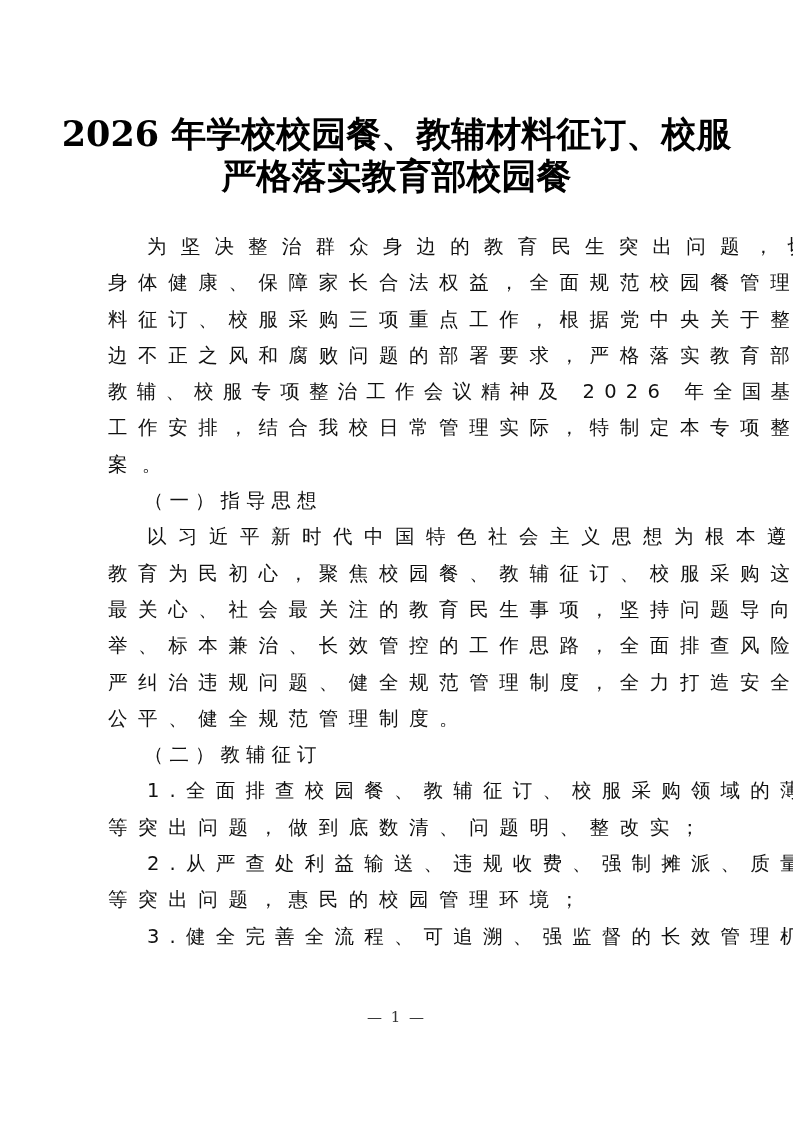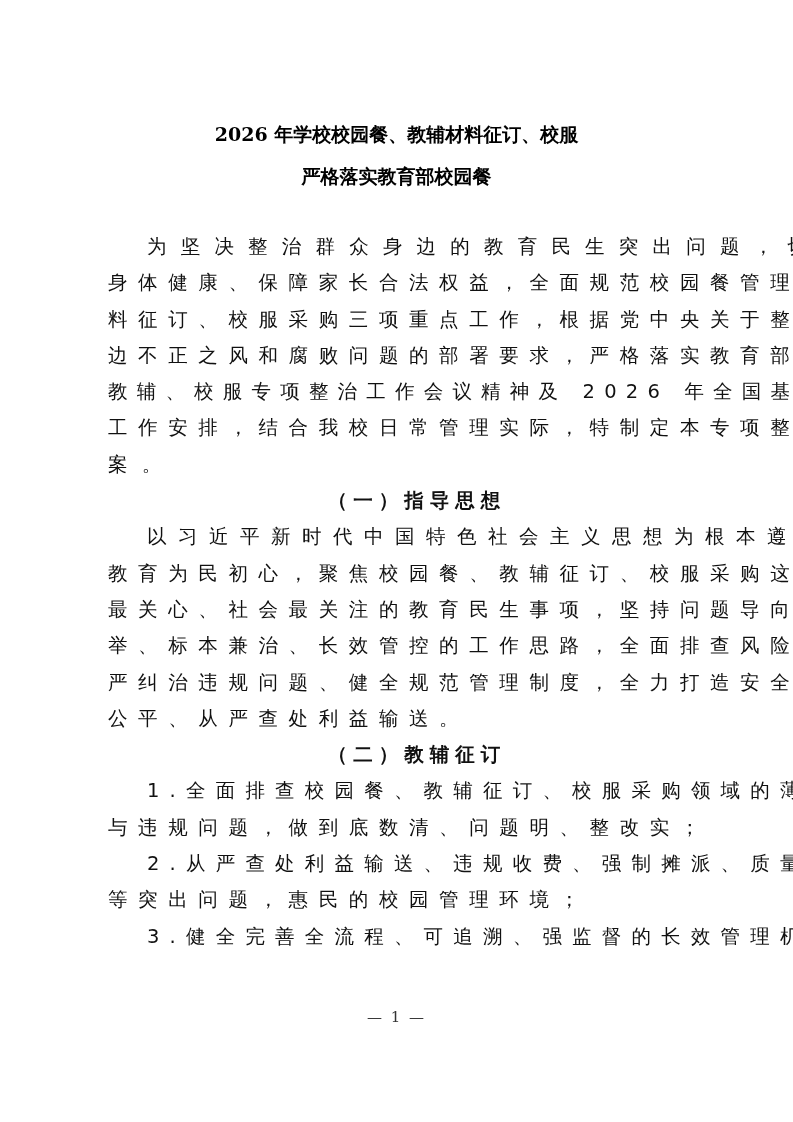--- a/index.html
+++ b/index.html
@@ -23,21 +23,21 @@
     background: #ffffff;
   }
   .title {
     position: absolute;
     left: 60px;
     width: 673px;
     top: 113px;
     text-align: center;
     font-family: "DejaVu Serif", "Liberation Serif", serif;
     font-weight: bold;
-    font-size: 19px;
+    font-size: 35px;
     line-height: 42px;
     color: #000000;
     letter-spacing: 0px;
   }
   .title .line {
     display: block;
     white-space: nowrap;
   }
   .body {
     position: absolute;
@@ -68,25 +68,24 @@
     padding-left: 39px;
   }
   .heading1 {
     padding-left: 39px;
     letter-spacing: 6px;
     white-space: nowrap;
     height: 36.3px;
   }
   .heading2 {
     padding-left: 36px;
-    font-weight: bold;
+    font-weight: normal;
     letter-spacing: 6px;
     white-space: nowrap;
     height: 36.3px;
-    text-align: center;
   }
   .footer {
     position: absolute;
     left: 0;
     width: 793px;
     top: 1008px;
     text-align: center;
     font-family: "DejaVu Serif", "Liberation Serif", serif;
     font-size: 15px;
     color: #333333;
@@ -117,28 +116,28 @@
 
 
     <div class="heading2">（一）指导思想</div>
 
     <div class="p">
       <span class="ln indent" style="letter-spacing:11.5px">以习近平新时代中国特色社会主义思想为根本遵循，坚守</span>
       <span class="ln" style="letter-spacing:10.6px">教育为民初心，聚焦校园餐、教辅征订、校服采购这三大家长</span>
       <span class="ln" style="letter-spacing:10.6px">最关心、社会最关注的教育民生事项，坚持问题导向、纠建并</span>
       <span class="ln" style="letter-spacing:10.6px">举、标本兼治、长效管控的工作思路，全面排查风险隐患、从</span>
       <span class="ln" style="letter-spacing:10.6px">严纠治违规问题、健全规范管理制度，全力打造安全、透明、</span>
-      <span class="ln last" style="letter-spacing:10.6px">公平、从严查处利益输送。</span>
+      <span class="ln last" style="letter-spacing:10.6px">公平、健全规范管理制度。</span>
     </div>
 
     <div class="heading2">（二）教辅征订</div>
 
     <div class="p">
       <span class="ln indent" style="letter-spacing:10.2px">1.全面排查校园餐、教辅征订、校服采购领域的薄弱环节</span>
-      <span class="ln last" style="letter-spacing:10.6px">与违规问题，做到底数清、问题明、整改实；</span>
+      <span class="ln last" style="letter-spacing:10.6px">等突出问题，做到底数清、问题明、整改实；</span>
     </div>
 
     <div class="p">
       <span class="ln indent" style="letter-spacing:10.2px">2.从严查处利益输送、违规收费、强制摊派、质量不达标</span>
       <span class="ln last" style="letter-spacing:10.6px">等突出问题，惠民的校园管理环境；</span>
     </div>
 
     <div class="p">
       <span class="ln indent" style="letter-spacing:10.2px">3.健全完善全流程、可追溯、强监督的长效管理机制，让</span>
     </div>

